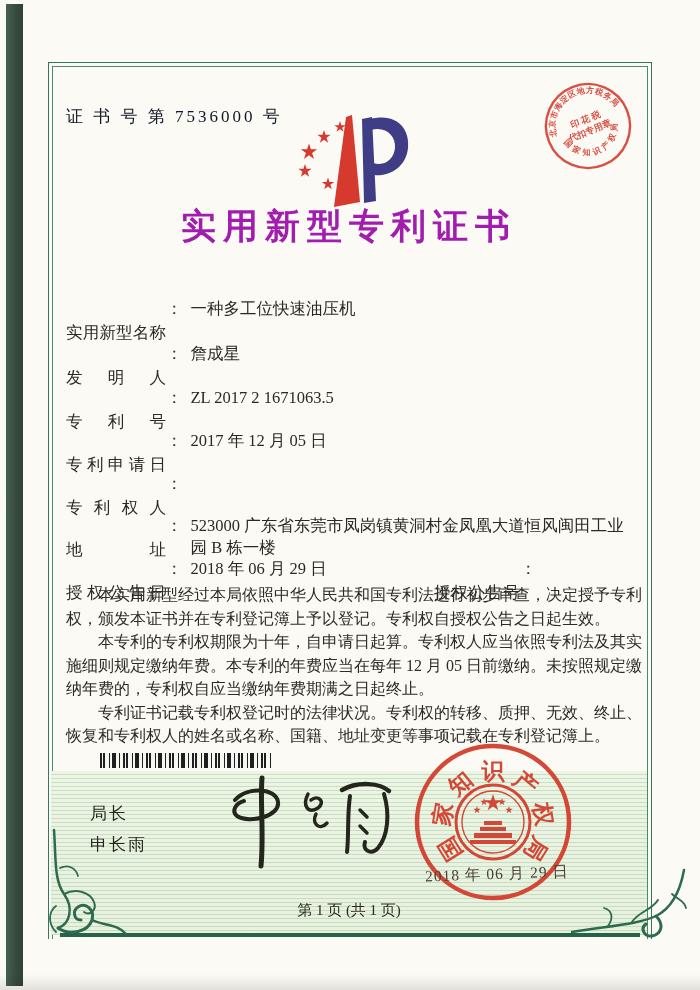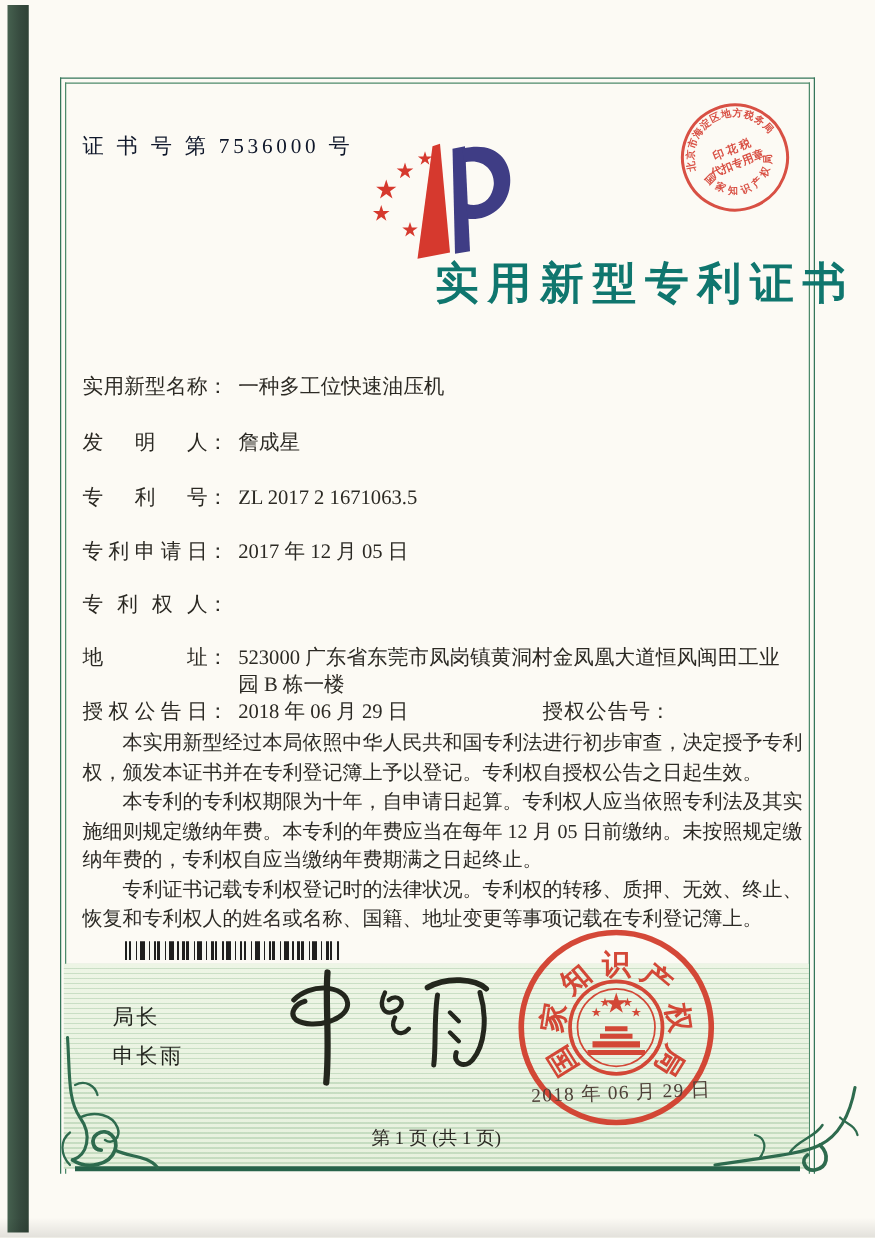--- a/index.html
+++ b/index.html
@@ -15,25 +15,25 @@
          border-top:1px solid #4d8a6b;border-left:1px solid #4d8a6b;border-right:1px solid #4d8a6b;}
   
   #panel{position:absolute;left:51px;top:771px;width:596px;height:164px;
          background:repeating-linear-gradient(0deg,rgba(110,165,115,.28) 0 1px,rgba(233,243,226,0) 1px 4px),
                     linear-gradient(#edf5e5,#e7f1de);}
   #bottomline{position:absolute;left:60px;top:933px;width:580px;height:4px;background:#27634a;}
   .pageshadow{position:absolute;left:0;top:974px;width:700px;height:16px;
               background:linear-gradient(rgba(0,0,0,0),rgba(0,0,0,.10));}
 
   #certno{position:absolute;left:66px;top:105px;font-size:17px;letter-spacing:3px;color:#0f172a;}
-  #title{position:absolute;left:48px;top:203px;width:602px;text-align:right;
-         font-size:35px;font-weight:bold;letter-spacing:7px;color:#0f766e;padding-left:34px;}
+  #title{position:absolute;left:48px;top:203px;width:602px;text-align:center;
+         font-size:35px;font-weight:bold;letter-spacing:7px;color:#a21caf;}
 
   .row{position:absolute;left:66px;width:575px;display:flex;font-size:16.5px;line-height:22px;color:#2b2923;}
-  .row .lbl{display:inline-block;width:100px;text-align:justify;text-align-last:justify;flex:none;}
+  .row .lbl{display:inline-block;width:100px;text-align:justify;text-align-last:justify;flex:none;margin-top:24px;}
   .row .colon{flex:none;margin-right:8px;}
   .row .val{flex:1;}
   .grant-right{position:absolute;left:368px;top:0;display:flex;}
   .grant-right .lbl{width:86px;}
 
   #body-paras{position:absolute;left:66px;top:583px;width:576px;font-size:16px;line-height:23.5px;
               color:#2d2b26;}
   #body-paras p{margin:0;text-indent:2em;}
 
   #barcode{position:absolute;left:100px;top:753px;width:172px;height:15px;

